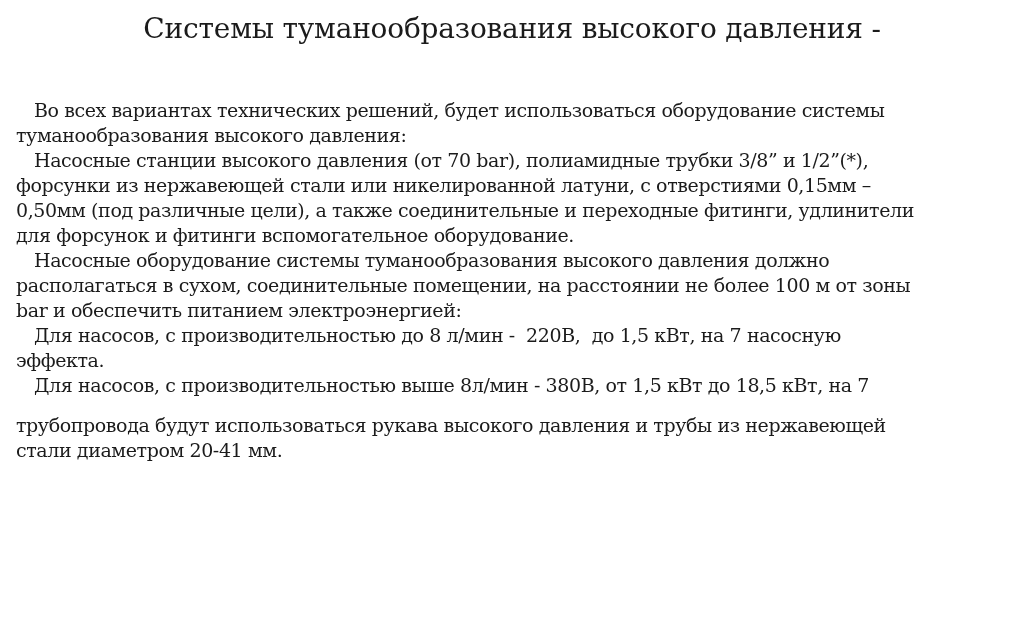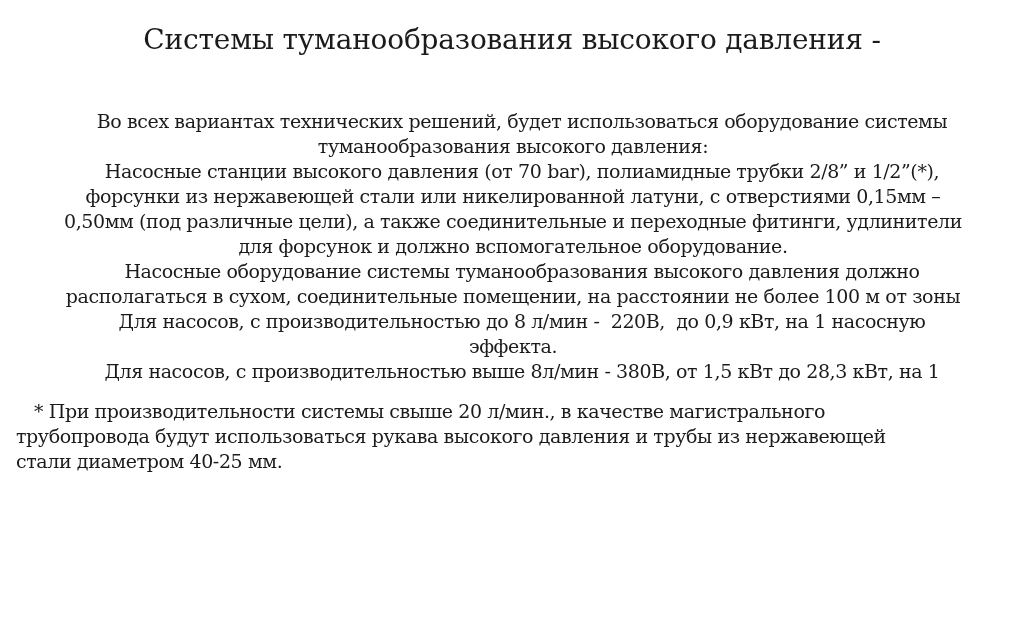--- a/index.html
+++ b/index.html
@@ -11,42 +11,41 @@
     position: relative;
     width: 1024px;
     height: 617px;
     background: #ffffff;
     overflow: hidden;
     font-family: "DejaVu Serif", "Liberation Serif", serif;
     color: #1b1b1b;
   }
   .title {
     margin: 0;
-    padding-top: 21px;
+    padding-top: 10px;
     text-align: center;
     font-size: 28px;
     font-weight: normal;
     line-height: 38px;
     letter-spacing: -0.2px;
     color: #1b1b1b;
   }
   .title-line {
     display: block;
     white-space: pre;
   }
   .content {
     margin: 50px 14px 0 16px;
     font-size: 19px;
     line-height: 25px;
     letter-spacing: -0.4px;
   }
   .paragraph {
     margin: 0;
     padding: 0;
-    text-align: center;
   }
   .p-line {
     display: block;
     white-space: pre;
   }
   .indent {
     padding-left: 18px;
   }
   .footnote {
     margin: 15px 14px 0 16px;
@@ -65,41 +64,41 @@
   </h1>
 
   <div class="content">
 
     <p class="paragraph">
       <span class="p-line indent">Во всех вариантах технических решений, будет использоваться оборудование системы</span>
       <span class="p-line">туманообразования высокого давления:</span>
     </p>
 
     <p class="paragraph">
-      <span class="p-line indent">Насосные станции высокого давления (от 70 bar), полиамидные трубки 2/8” и 1/2”(*),</span>
+      <span class="p-line indent">Насосные станции высокого давления (от 70 bar), полиамидные трубки 3/8” и 1/2”(*),</span>
       <span class="p-line">форсунки из нержавеющей стали или никелированной латуни, с отверстиями 0,15мм –</span>
       <span class="p-line">0,50мм (под различные цели), а также соединительные и переходные фитинги, удлинители</span>
-      <span class="p-line">для форсунок и должно вспомогательное оборудование.</span>
+      <span class="p-line">для форсунок и фитинги вспомогательное оборудование.</span>
     </p>
 
     <p class="paragraph">
       <span class="p-line indent">Насосные оборудование системы туманообразования высокого давления должно</span>
       <span class="p-line">располагаться в сухом, соединительные помещении, на расстоянии не более 100 м от зоны</span>
+      <span class="p-line">bar и обеспечить питанием электроэнергией:</span>
     </p>
 
     <p class="paragraph">
-      <span class="p-line indent">Для насосов, с производительностью до 8 л/мин -  220В,  до 0,9 кВт, на 1 насосную</span>
+      <span class="p-line indent">Для насосов, с производительностью до 8 л/мин -  220В,  до 1,5 кВт, на 7 насосную</span>
       <span class="p-line">эффекта.</span>
     </p>
 
     <p class="paragraph">
-      <span class="p-line indent">Для насосов, с производительностью выше 8л/мин - 380В, от 1,5 кВт до 28,3 кВт, на 1</span>
+      <span class="p-line indent">Для насосов, с производительностью выше 8л/мин - 380В, от 1,5 кВт до 18,5 кВт, на 7</span>
     </p>
 
   </div>
 
   <div class="footnote">
-    <span class="p-line indent">* При производительности системы свыше 20 л/мин., в качестве магистрального</span>
     <span class="p-line">трубопровода будут использоваться рукава высокого давления и трубы из нержавеющей</span>
-    <span class="p-line">стали диаметром 40-25 мм.</span>
+    <span class="p-line">стали диаметром 20-41 мм.</span>
   </div>
 
 </div>
 
 </body></html>

